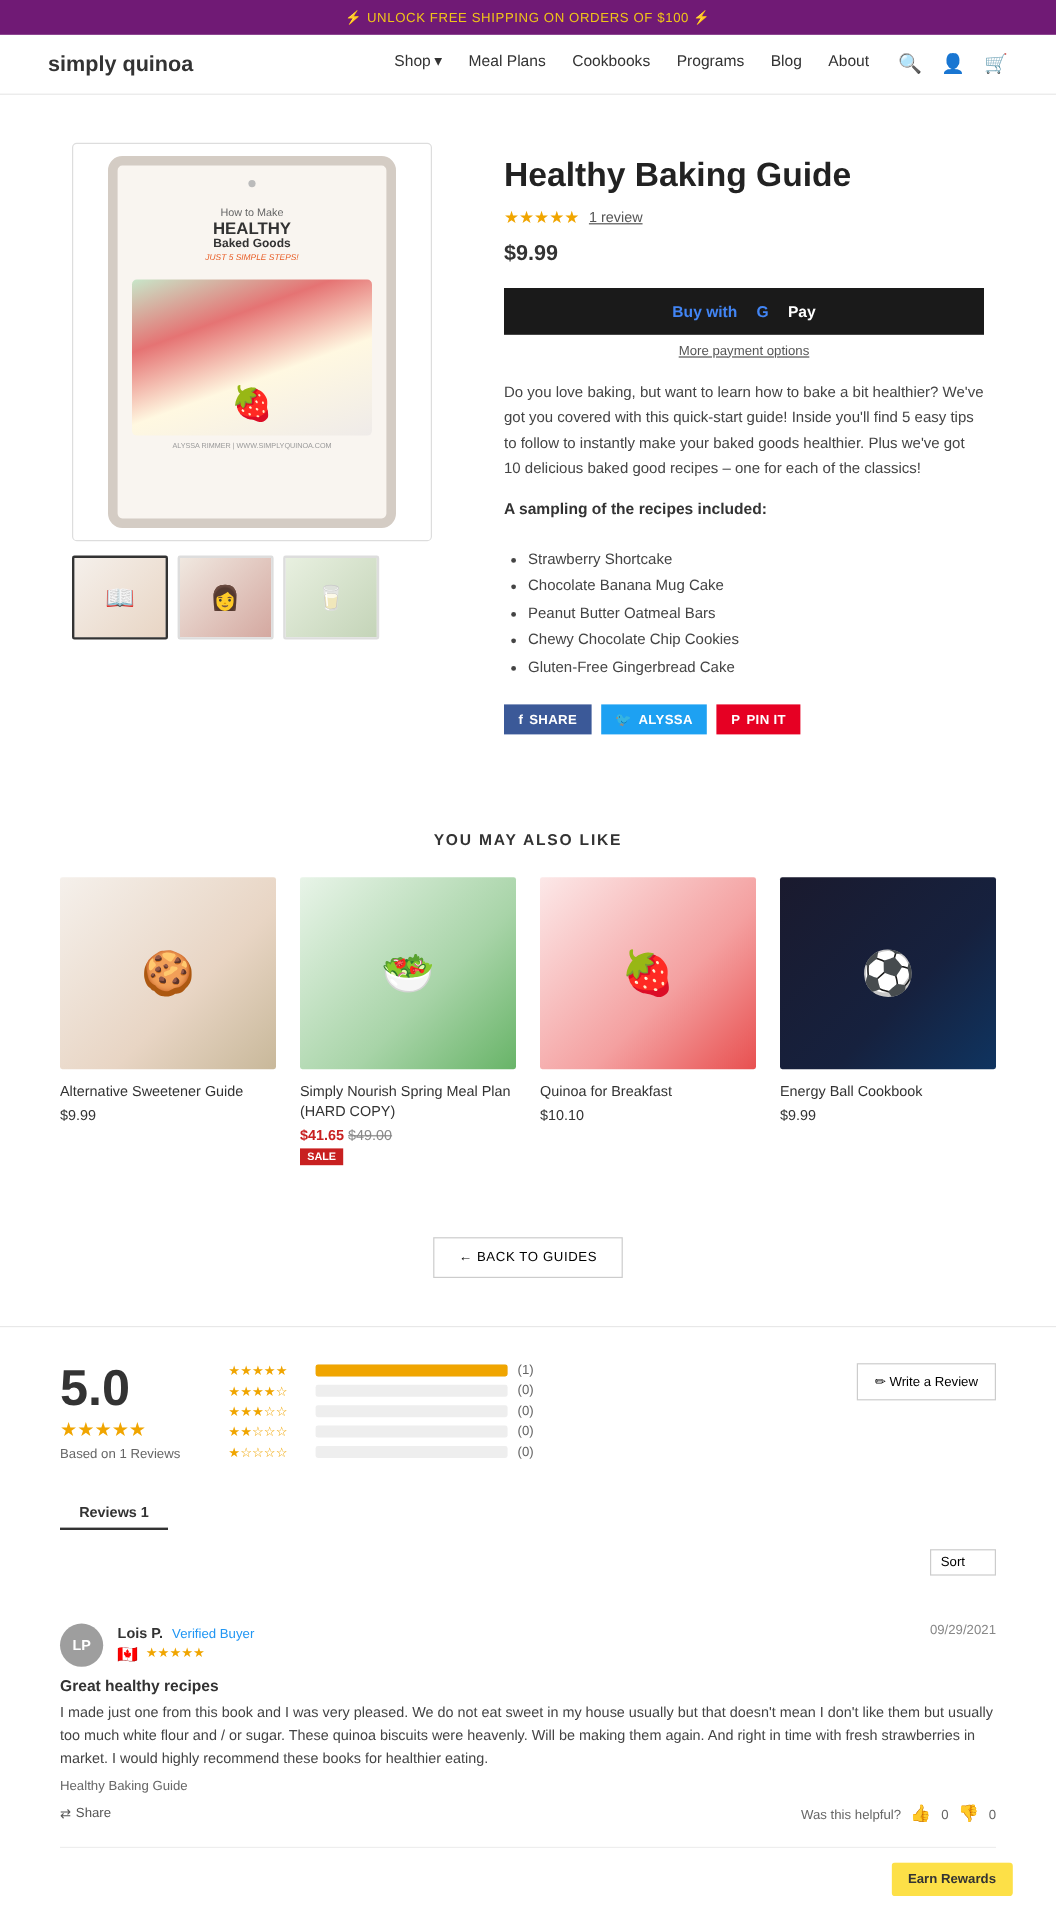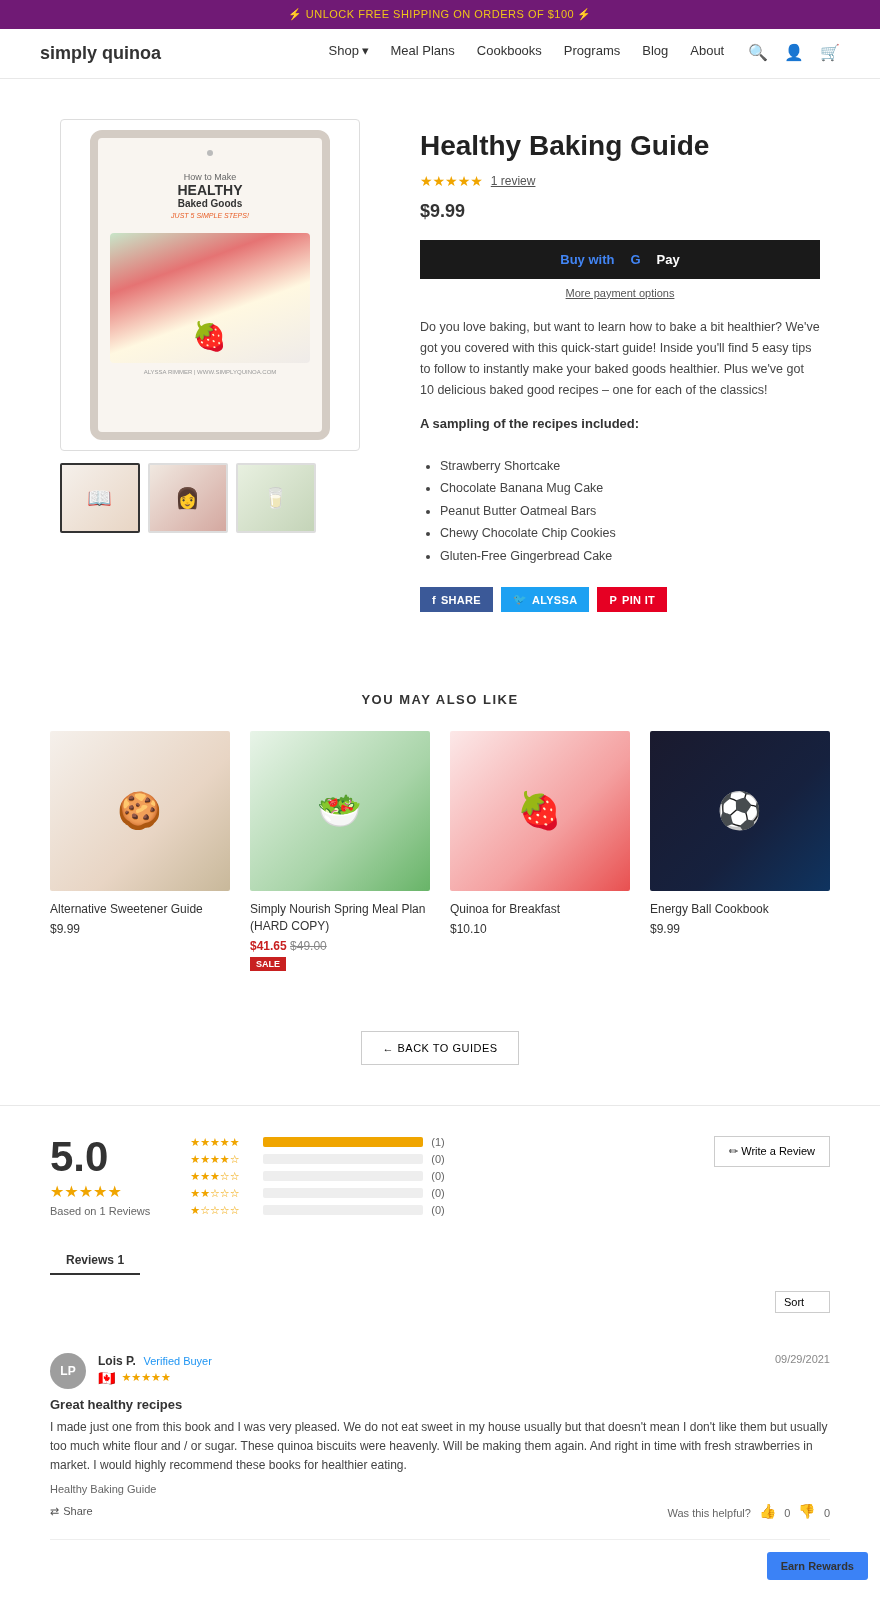--- a/index.html
+++ b/index.html
@@ -417,22 +417,22 @@
     .helpful-btn {
       background: none;
       border: none;
       font-size: 14px;
       cursor: pointer;
     }
 
     .earn-rewards {
       position: fixed;
       bottom: 20px;
-      right: 12px;
-      background: #3b82f6;
+      right: 36px;
+      background: #fde047;
       color: #333;
       padding: 8px 14px;
       font-size: 11px;
       font-weight: 700;
       border-radius: 3px;
       cursor: pointer;
     }
   </style>
 </head>
 <body>

